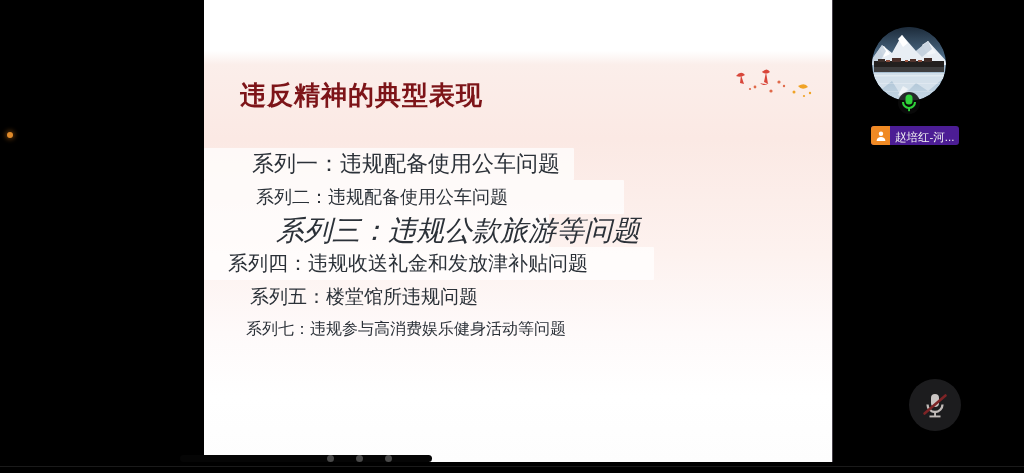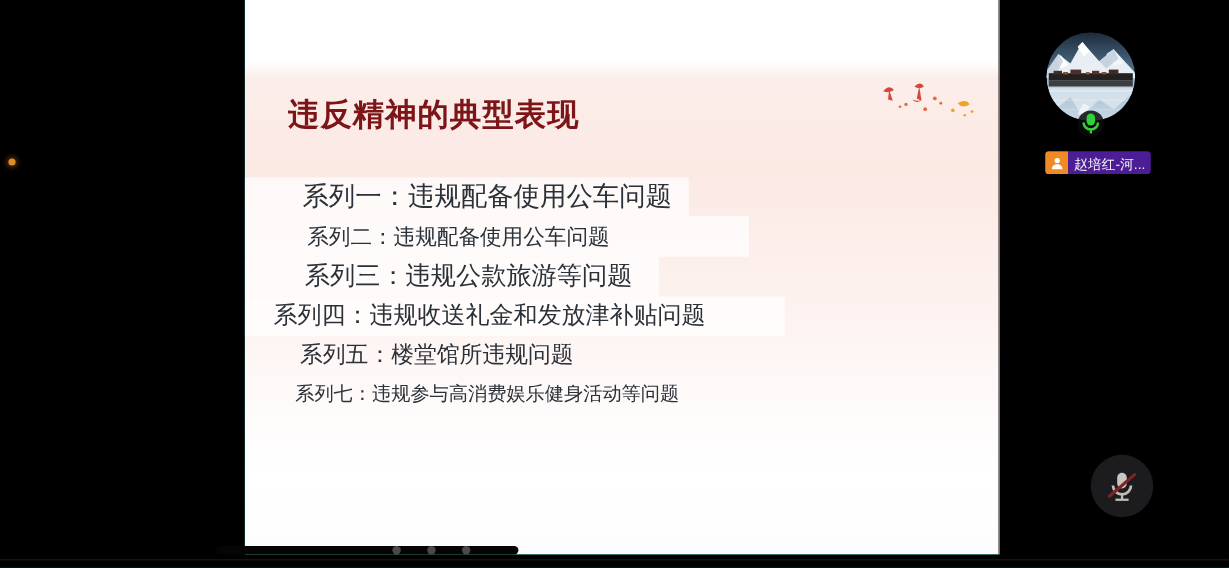--- a/index.html
+++ b/index.html
@@ -58,21 +58,21 @@
   }
   .bullet-band{
     position:absolute;left:0;top:0;height:100%;
     background:rgba(255,255,255,.72);
     z-index:0;border-radius:1px;
   }
   .bullet-text{position:relative;z-index:1;display:inline-block;}
 
   .r1{font-size:22px;line-height:32px;padding-left:48px;}
   .r2{font-size:18px;line-height:34px;padding-left:52px;}
-  .r3{font-size:21px;line-height:33px;padding-left:50px;}
+  .r3{font-size:28px;line-height:33px;padding-left:72px;font-style:italic;}
   .r4{font-size:20px;line-height:33px;padding-left:24px;}
   .r5{font-size:19px;line-height:33px;padding-left:46px;}
   .r6{font-size:17px;line-height:31px;padding-left:42px;}
   .r7{font-size:16px;line-height:31px;padding-left:42px;}
 
   .r1 .bullet-band{width:370px;}
   .r2 .bullet-band{width:420px;}
   .r3 .bullet-band{width:345px;}
   .r4 .bullet-band{width:450px;}
   .r5 .bullet-band{width:0px;}

